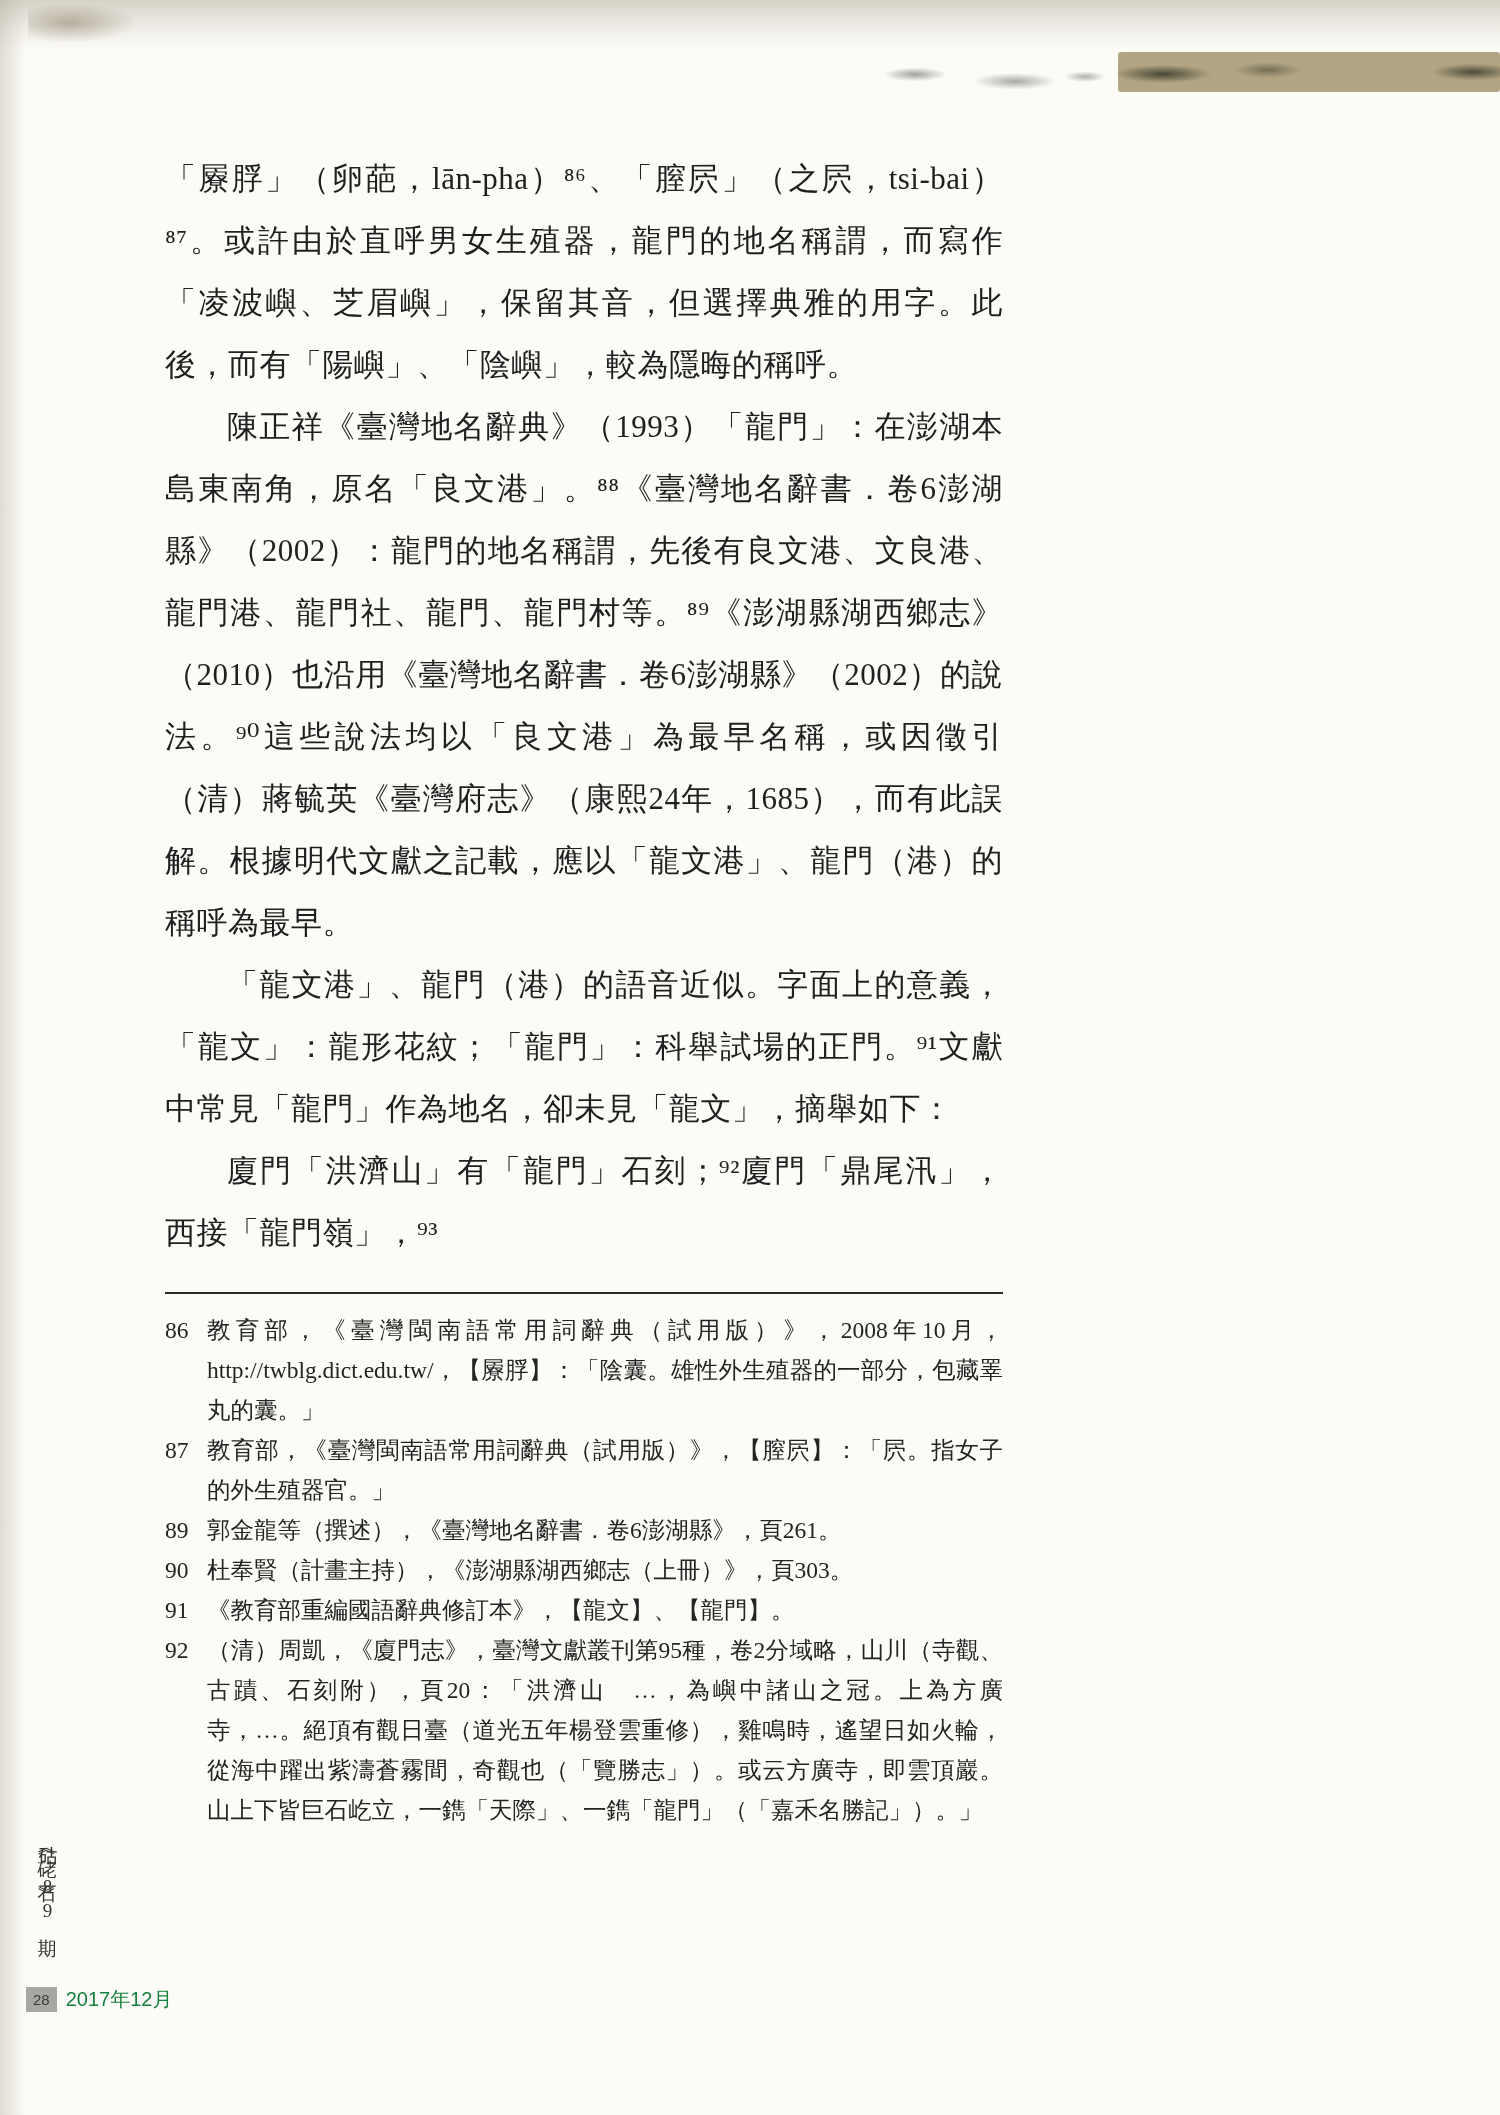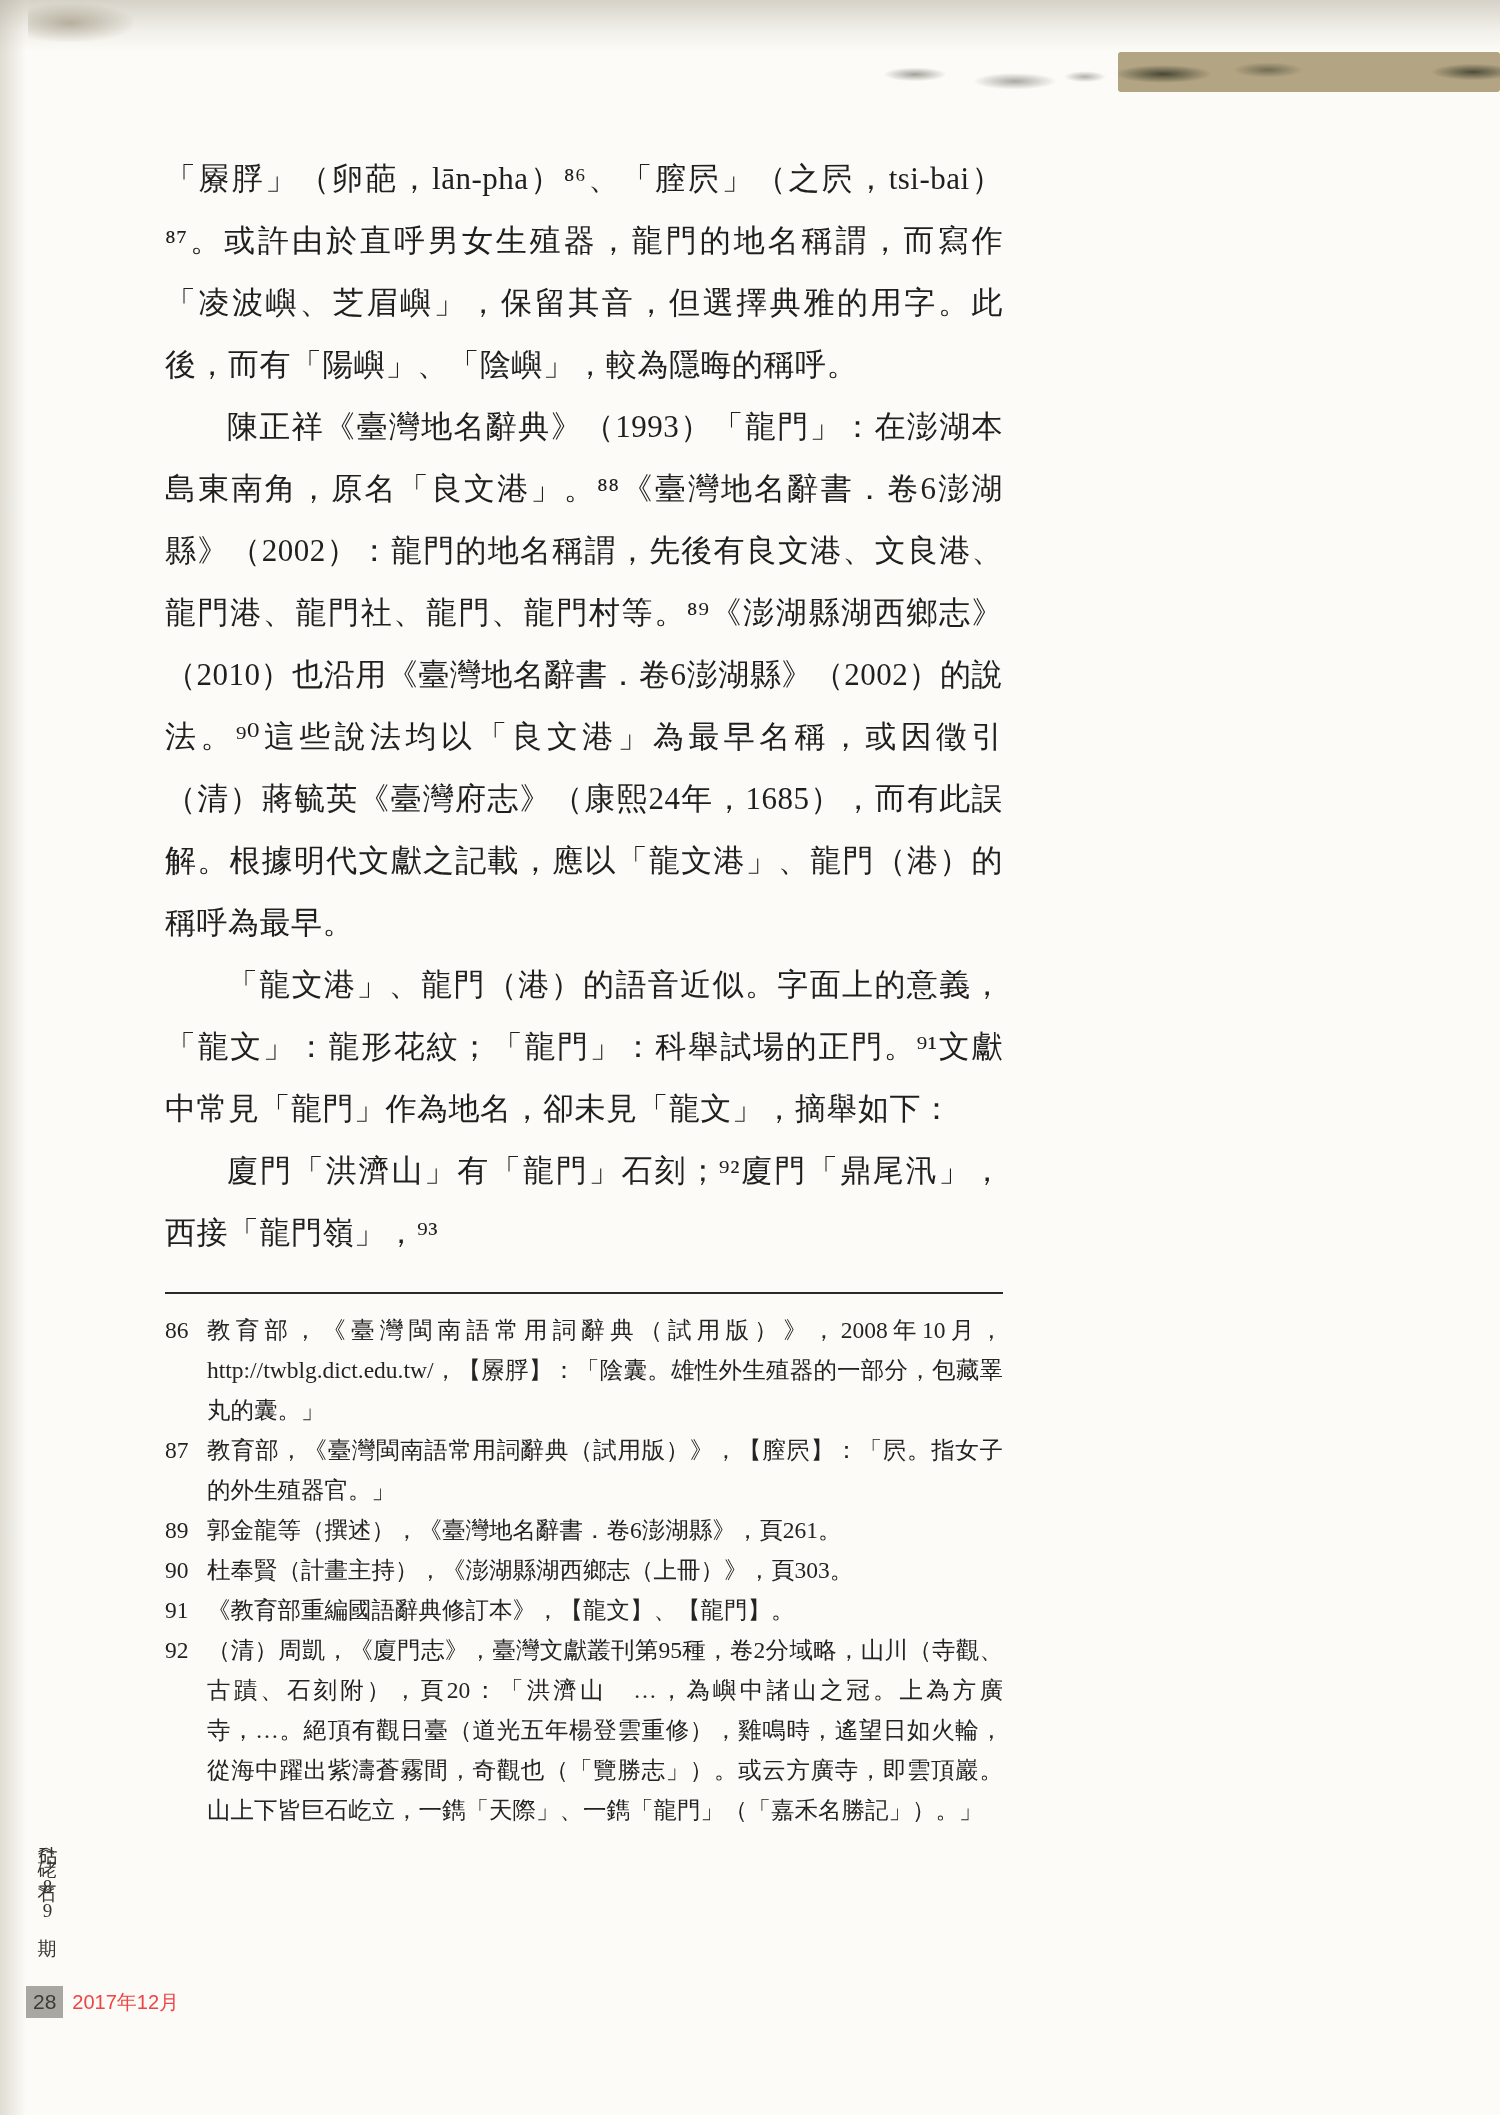--- a/index.html
+++ b/index.html
@@ -86,27 +86,27 @@
     letter-spacing: 3px;
     color: #34332f;
   }
   .pagenum-row {
     position: absolute; left: 26px; top: 1986px;
     display: flex; align-items: center; gap: 9px;
   }
   .pagenum-box {
     background: #a8a7a2;
     color: #3b3b37;
-    font-size: 21px;
+    font-size: 15px;
     padding: 4px 7px;
     font-family: "Liberation Sans", "DejaVu Sans", sans-serif;
   }
   .issue-date {
     font-size: 20px;
-    color: #ef4444;
+    color: #15803d;
     font-family: "Liberation Sans", "DejaVu Sans", sans-serif;
   }
 </style>
 </head>
 <body>
 
 <div class="scan-top"></div>
 <div class="scan-topleft"></div>
 <div class="scan-topright-band"></div>
 <div class="scan-smudges"></div>

